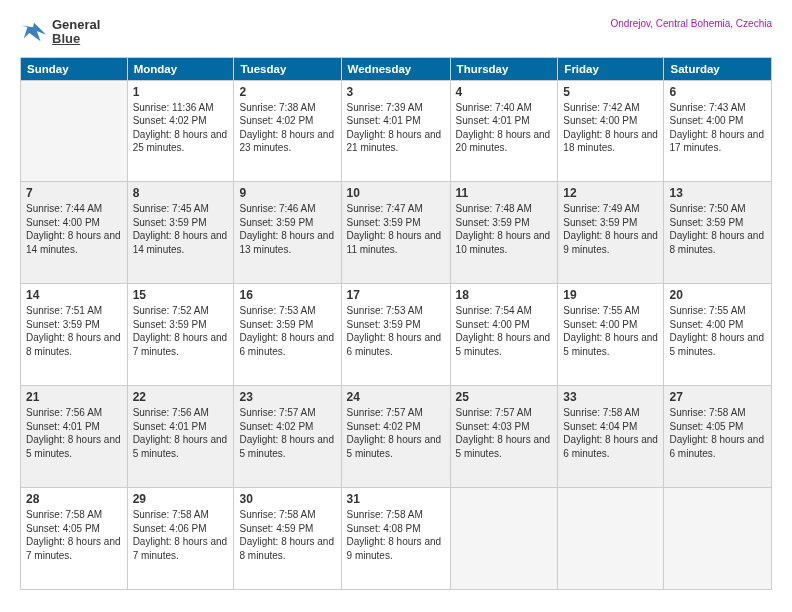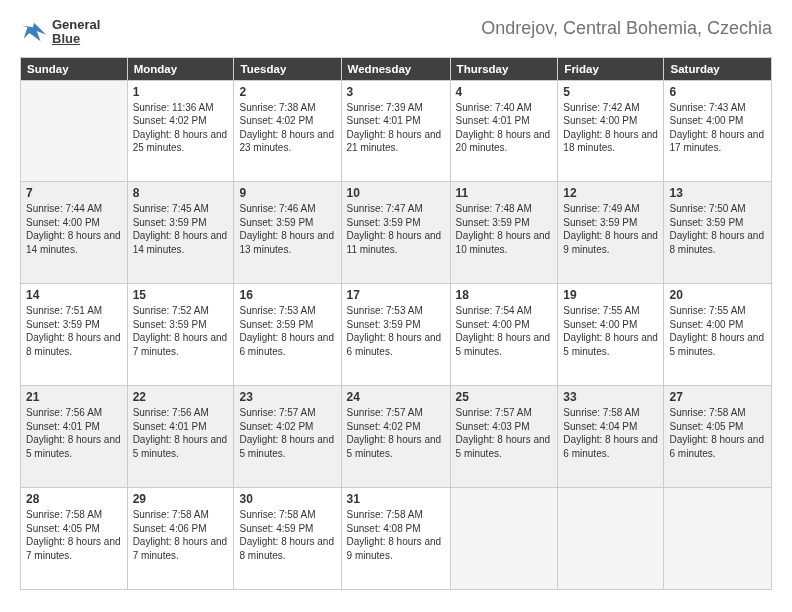--- a/index.html
+++ b/index.html
@@ -44,32 +44,32 @@
     .title-block {
       text-align: right;
     }
     .title-block h1 {
       font-size: 30px;
       font-weight: bold;
       color: #333;
       line-height: 1.1;
     }
     .title-block h2 {
-      font-size: 18px;
+      font-size: 10px;
       font-weight: normal;
-      color: #737373;
+      color: #a21caf;
     }
     .calendar {
       flex: 1;
       border-collapse: collapse;
       width: 100%;
       font-size: 10.5px;
     }
     .calendar th {
-      background-color: #404040;
+      background-color: #0369a1;
       color: #fff;
       text-align: left;
       padding: 5px 6px;
       font-size: 11.5px;
       font-weight: bold;
       border: 1px solid #ccc;
     }
     .calendar td {
       border: 1px solid #ccc;
       vertical-align: top;

